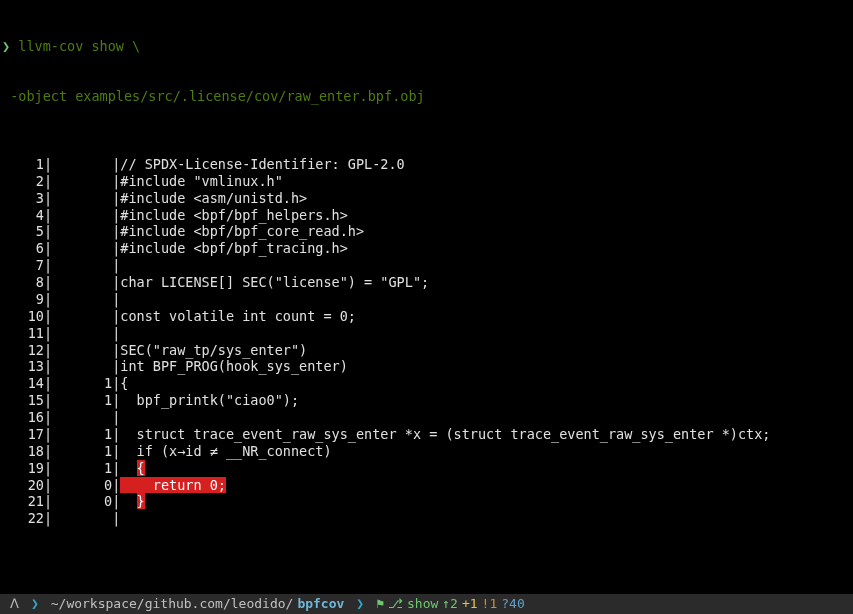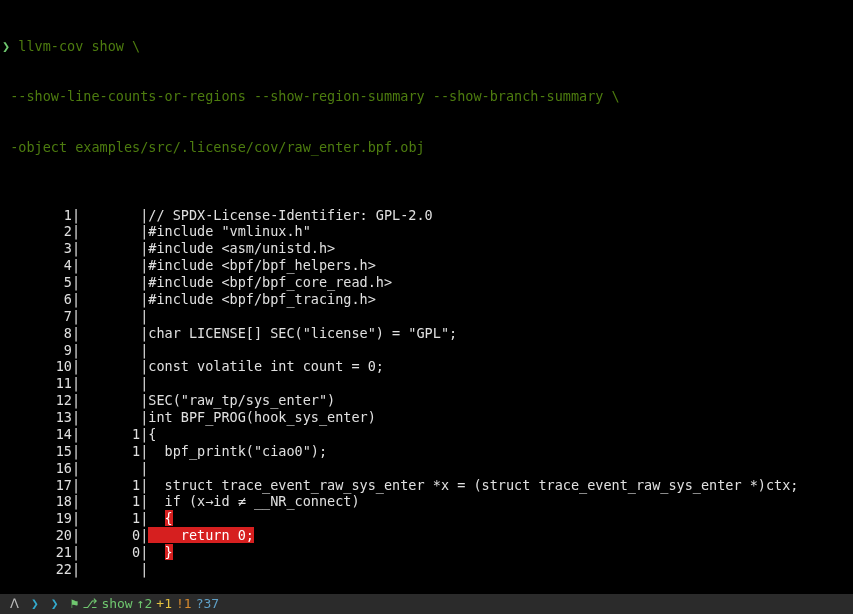--- a/index.html
+++ b/index.html
@@ -14,21 +14,21 @@
     overflow: hidden;
     position: relative;
   }
   .terminal {
     padding: 4px 0 0 0;
     white-space: pre;
   }
   .prompt-caret { color: #6fc76f; }
   .cmd-line { padding-left: 2px; }
   .cmd { color: #4d7c0f; }
-  .cov-line { display: block; padding-left: 28px; }
+  .cov-line { display: block; }
   .ln-col { display: inline-block; width: 44px; text-align: right; color: #e0e0e0; }
   .cnt-col { display: inline-block; width: 60px; text-align: right; }
   .cnt-normal { color: #e0e0e0; }
   .pipe { color: #e0e0e0; }
   .src { color: #e0e0e0; }
   .uncov-bg { background: #d61f1f; color: #fff; }
   .statusbar {
     position: absolute;
     bottom: 0;
     left: 0;
@@ -50,32 +50,35 @@
   .sb-up { color: #6fc76f; }
   .sb-plus { color: #e6c341; }
   .sb-bang { color: #d68a2e; }
   .sb-q { color: #5fa0c7; }
 </style>
 </head>
 <body>
 
 <div class="terminal">
   <div class="cmd-line"><span class="prompt-caret">❯</span> <span class="cmd">llvm-cov show \</span></div>
-  <div class="cmd-line"><span class="cmd"> --show-line-counts-or-regions --show-region-summary --show-branch-summary \</span></div>
   <div class="cmd-line"><span class="cmd"> -object examples/src/.license/cov/raw_enter.bpf.obj</span></div>
 
   <div id="cov-container"><span class="cov-line"><span class="ln-col">1</span><span class="pipe">|</span><span class="cnt-col cnt-normal"></span><span class="pipe">|</span><span class="src">// SPDX-License-Identifier: GPL-2.0</span></span><span class="cov-line"><span class="ln-col">2</span><span class="pipe">|</span><span class="cnt-col cnt-normal"></span><span class="pipe">|</span><span class="src">#include "vmlinux.h"</span></span><span class="cov-line"><span class="ln-col">3</span><span class="pipe">|</span><span class="cnt-col cnt-normal"></span><span class="pipe">|</span><span class="src">#include &lt;asm/unistd.h&gt;</span></span><span class="cov-line"><span class="ln-col">4</span><span class="pipe">|</span><span class="cnt-col cnt-normal"></span><span class="pipe">|</span><span class="src">#include &lt;bpf/bpf_helpers.h&gt;</span></span><span class="cov-line"><span class="ln-col">5</span><span class="pipe">|</span><span class="cnt-col cnt-normal"></span><span class="pipe">|</span><span class="src">#include &lt;bpf/bpf_core_read.h&gt;</span></span><span class="cov-line"><span class="ln-col">6</span><span class="pipe">|</span><span class="cnt-col cnt-normal"></span><span class="pipe">|</span><span class="src">#include &lt;bpf/bpf_tracing.h&gt;</span></span><span class="cov-line"><span class="ln-col">7</span><span class="pipe">|</span><span class="cnt-col cnt-normal"></span><span class="pipe">|</span><span class="src"></span></span><span class="cov-line"><span class="ln-col">8</span><span class="pipe">|</span><span class="cnt-col cnt-normal"></span><span class="pipe">|</span><span class="src">char LICENSE[] SEC("license") = "GPL";</span></span><span class="cov-line"><span class="ln-col">9</span><span class="pipe">|</span><span class="cnt-col cnt-normal"></span><span class="pipe">|</span><span class="src"></span></span><span class="cov-line"><span class="ln-col">10</span><span class="pipe">|</span><span class="cnt-col cnt-normal"></span><span class="pipe">|</span><span class="src">const volatile int count = 0;</span></span><span class="cov-line"><span class="ln-col">11</span><span class="pipe">|</span><span class="cnt-col cnt-normal"></span><span class="pipe">|</span><span class="src"></span></span><span class="cov-line"><span class="ln-col">12</span><span class="pipe">|</span><span class="cnt-col cnt-normal"></span><span class="pipe">|</span><span class="src">SEC("raw_tp/sys_enter")</span></span><span class="cov-line"><span class="ln-col">13</span><span class="pipe">|</span><span class="cnt-col cnt-normal"></span><span class="pipe">|</span><span class="src">int BPF_PROG(hook_sys_enter)</span></span><span class="cov-line"><span class="ln-col">14</span><span class="pipe">|</span><span class="cnt-col cnt-normal">1</span><span class="pipe">|</span><span class="src">{</span></span><span class="cov-line"><span class="ln-col">15</span><span class="pipe">|</span><span class="cnt-col cnt-normal">1</span><span class="pipe">|</span><span class="src">  bpf_printk("ciao0");</span></span><span class="cov-line"><span class="ln-col">16</span><span class="pipe">|</span><span class="cnt-col cnt-normal"></span><span class="pipe">|</span><span class="src"></span></span><span class="cov-line"><span class="ln-col">17</span><span class="pipe">|</span><span class="cnt-col cnt-normal">1</span><span class="pipe">|</span><span class="src">  struct trace_event_raw_sys_enter *x = (struct trace_event_raw_sys_enter *)ctx;</span></span><span class="cov-line"><span class="ln-col">18</span><span class="pipe">|</span><span class="cnt-col cnt-normal">1</span><span class="pipe">|</span><span class="src">  if (x→id ≠ __NR_connect)</span></span><span class="cov-line"><span class="ln-col">19</span><span class="pipe">|</span><span class="cnt-col cnt-normal">1</span><span class="pipe">|</span><span class="src">  </span><span class="uncov-bg">{</span></span><span class="cov-line"><span class="ln-col">20</span><span class="pipe">|</span><span class="cnt-col cnt-normal">0</span><span class="pipe">|</span><span class="src"></span><span class="uncov-bg">    return 0;</span></span><span class="cov-line"><span class="ln-col">21</span><span class="pipe">|</span><span class="cnt-col cnt-normal">0</span><span class="pipe">|</span><span class="src">  </span><span class="uncov-bg">}</span></span><span class="cov-line"><span class="ln-col">22</span><span class="pipe">|</span><span class="cnt-col cnt-normal"></span><span class="pipe">|</span><span class="src"></span></span></div>
 </div>
 
 <div class="statusbar">
   <span class="sb-seg sb-arrow">ᐱ</span>
   <span class="sb-seg sb-cyan-caret">❯</span>
+  <span class="sb-seg">
+      <span class="sb-path">~/workspace/github.com/leodido/</span>
+      <span class="sb-path-bold">bpfcov</span>
+    </span>
   <span class="sb-seg sb-cyan-caret">❯</span>
   <span class="sb-seg">
     <span class="sb-branch-icon">⚑</span>
     <span class="sb-branch-icon">⎇</span>
     <span class="sb-branch">show</span>
     <span class="sb-up">↑2</span>
     <span class="sb-plus">+1</span>
     <span class="sb-bang">!1</span>
-    <span class="sb-q">?37</span>
+    <span class="sb-q">?40</span>
   </span>
 </div>
 
 </body></html>

